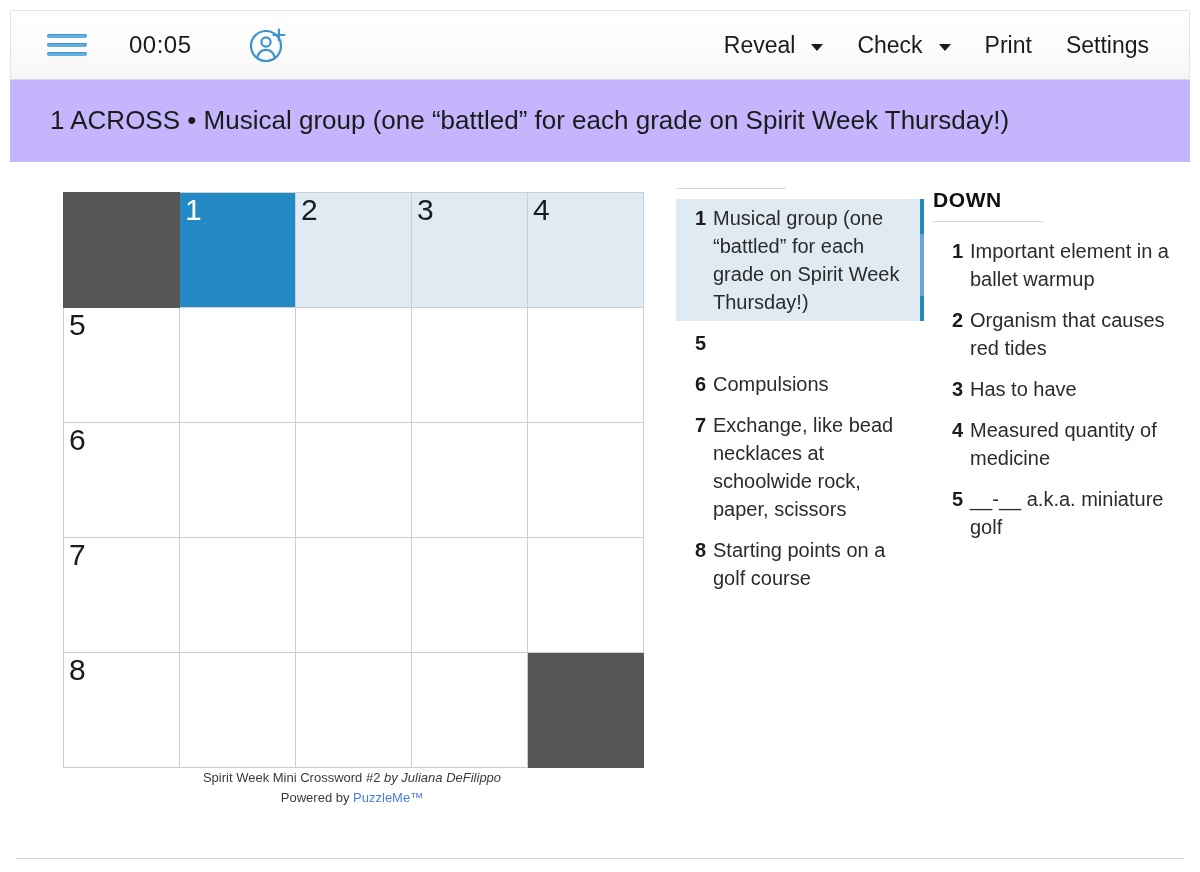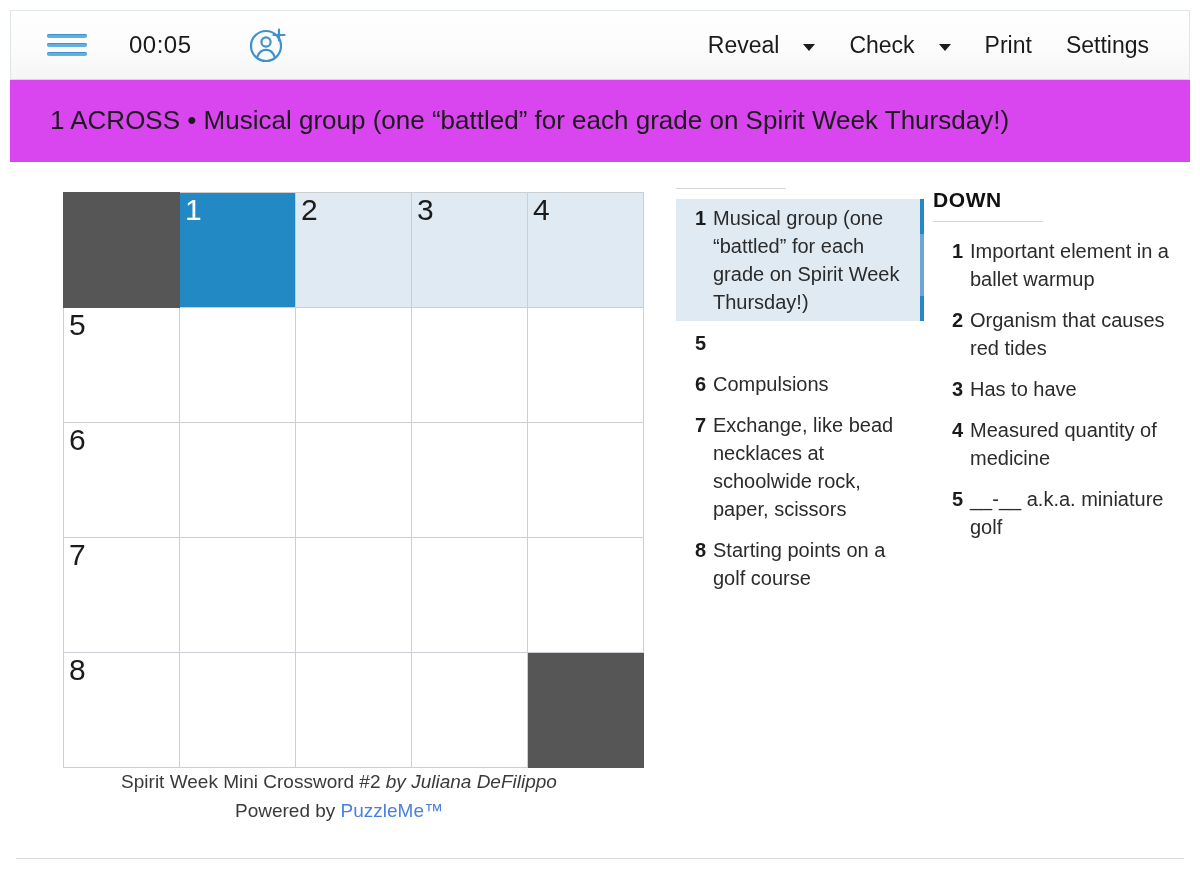--- a/index.html
+++ b/index.html
@@ -83,41 +83,41 @@
     padding-right: 40px;
     gap: 34px;
   }
   .tb-item {
     font-size: 23px;
     color: #1b1b1b;
     cursor: pointer;
     white-space: nowrap;
     display: inline-flex;
     align-items: center;
-    gap: 24px;
+    gap: 16px;
   }
   .caret {
     display: inline-block;
     width: 0; height: 0;
     border-left: 6px solid transparent;
     border-right: 6px solid transparent;
     border-top: 7px solid #1b1b1b;
     position: relative;
     top: 2px;
   }
 
   
   .cluebar {
     position: absolute;
     left: 10px;
     top: 80px;
     width: 1180px;
     height: 82px;
     box-sizing: border-box;
-    background: #d946ef;
+    background: #c4b5fd;
     display: flex;
     align-items: center;
     padding-left: 40px;
   }
   .cluebar-text {
     font-size: 26px;
     color: #1b1b1b;
     line-height: 1.2;
   }
 
@@ -168,25 +168,25 @@
     top: 0px;
     font-size: 30px;
     line-height: 34px;
     color: #1b1b1b;
     font-family: "Liberation Sans", sans-serif;
   }
   .grid td.sel .cellnum { color: #ffffff; }
 
   .puzzle-footer {
     position: absolute;
-    left: 50px;
+    left: 63px;
     top: 600px;
     width: 578px;
     text-align: center;
-    font-size: 19px;
+    font-size: 13px;
     color: #3a3a3a;
     line-height: 1.5;
   }
   .puzzle-footer .byline { font-style: italic; }
   .puzzle-footer .powered { }
   .puzzle-footer a {
     color: #4a7fe0;
     text-decoration: none;
   }
 

